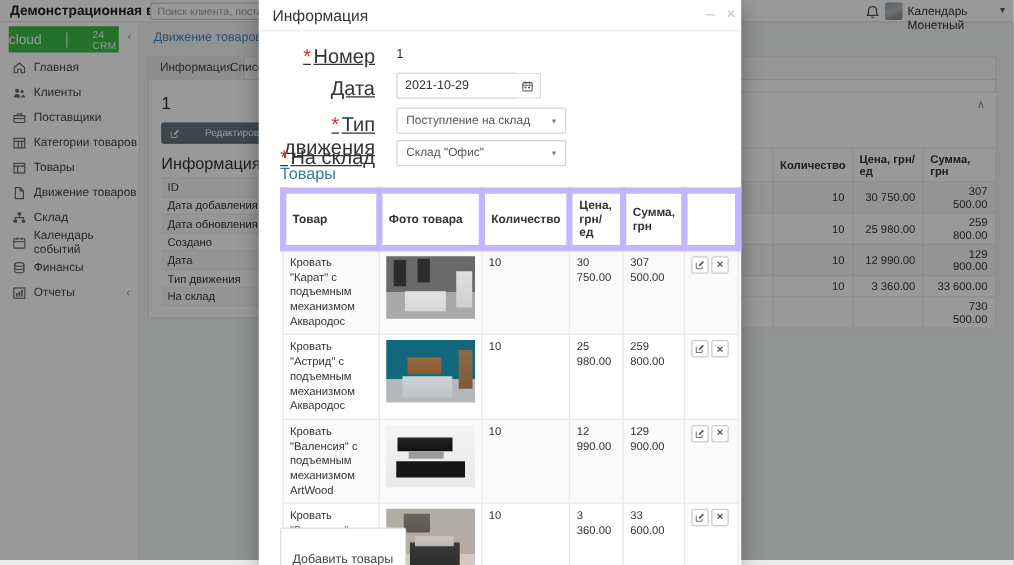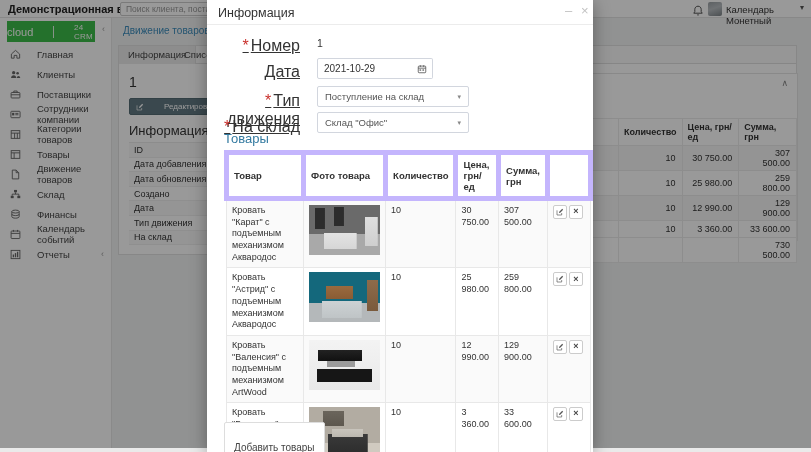--- a/index.html
+++ b/index.html
@@ -18,21 +18,21 @@
   .user-caret { position:absolute; left:800px; top:3px; font-size:8px; color:#555; }
 
   
   .sidebar { position:absolute; left:0; top:18px; width:112px; height:434px; background:#fff; border-right:1px solid #e6e6e6; z-index:1; }
   .logo { position:absolute; left:7px; top:3px; width:88px; height:21px; background:#3dbd4a; color:#fff; display:flex; align-items:center; justify-content:center; gap:20px; }
   .logo .p1 { font-size:11px; }
   .logo .sep { width:1px; height:12px; background:rgba(255,255,255,.85); }
   .logo .p2 { font-size:8px; letter-spacing:.3px; }
   .sidebar-collapse { position:absolute; left:102px; top:6px; font-size:9px; color:#999; }
   .menu { position:absolute; left:0; top:26px; width:112px; list-style:none; }
-  .menu li { height:20px; display:flex; align-items:center; gap:16px; padding-left:10px; font-size:9.5px; color:#444; cursor:default; }
+  .menu li { height:20px; display:flex; align-items:center; gap:6px; padding-left:10px; font-size:9.5px; color:#444; cursor:default; }
   .menu li svg { flex:none; }
   .reports-caret { margin-left:auto; margin-right:8px; font-size:9px; color:#999; }
 
   
   .breadcrumb { position:absolute; left:123px; top:25px; font-size:10px; color:#777; z-index:1; }
   .breadcrumb .bc-link { color:#3c8dbc; }
   .panel { position:absolute; left:118px; top:45px; width:679px; height:210px; background:#fff; border:1px solid #e2e2e2; z-index:1; }
   .tabbar { position:absolute; left:0; top:0; width:100%; height:18px; background:#fbfbfb; border-bottom:1px solid #e0e0e0; }
   .tab { position:absolute; top:0; height:18px; line-height:17px; padding:0 9px; font-size:9.5px; color:#444; }
   .tab.active { left:0; background:#ececec; border-right:1px solid #e0e0e0; }
@@ -65,21 +65,21 @@
   .modal-title { position:absolute; left:11px; top:6px; font-size:12.5px; color:#333; }
   .mh-ctrl { position:absolute; top:3px; font-size:13px; color:#c2c2c2; cursor:pointer; }
   .mh-min { left:358px; }
   .mh-close { left:374px; }
 
   .f-label { position:absolute; left:0; width:93px; text-align:right; font-size:16px; color:#333;text-decoration:underline; }
   .req { color:#c9302c; margin-right:2px; }
   .f-value { position:absolute; left:110px; font-size:10.5px; color:#333; }
   .inp-date { position:absolute; left:110px; top:58px; width:96px; height:21px; border:1px solid #d2d6de; border-radius:2px 0 0 2px; font-size:10px; color:#333; padding:0 6px; font-family:inherit; }
   .inp-addon { position:absolute; left:205px; top:58px; width:21px; height:21px; border:1px solid #d2d6de; border-left:none; border-radius:0 2px 2px 0; display:flex; align-items:center; justify-content:center; background:#fff; }
-  .sel { position:absolute; left:110px; width:152px; height:21px; border:1px solid #d2d6de; border-radius:2px; display:flex; align-items:center; padding:0 7px; font-size:9.5px; color:#555; background:#fff; }
+  .sel { position:absolute; left:110px; width:136px; height:21px; border:1px solid #d2d6de; border-radius:2px; display:flex; align-items:center; padding:0 7px; font-size:9.5px; color:#555; background:#fff; }
   .sel .caret { position:absolute; right:7px; font-size:7px; color:#888; }
 
   .products-title { position:absolute; left:17px; top:131px; font-size:13px; color:#337aa0; }
   .p-table { position:absolute; left:17px; top:150px; border-collapse:collapse; table-layout:fixed; }
   .p-table th { border:5px solid #c4b5fd; font-size:9.5px; color:#333; text-align:left; vertical-align:middle; padding:4px 5px; font-weight:bold; }
   .p-table td { border:1px solid #e8e8e8; font-size:9px; color:#333; vertical-align:top; padding:4px 5px; height:60px; line-height:1.3; }
   .p-table tr.odd td { background:#fafafa; }
   .actions-cell { white-space:nowrap; }
   .mini-btn { display:inline-flex; align-items:center; justify-content:center; width:14px; height:14px; border:1px solid #ccc; border-radius:2px; background:#fff; color:#444; font-size:9px; font-weight:bold; margin-right:2px; vertical-align:top; }
   .photo { width:71px; height:50px; background-repeat:no-repeat; }
@@ -150,28 +150,20 @@
       <li>
         <svg width="11" height="11" viewBox="0 0 12 12">
             <rect x="1.2" y="3.8" width="9.6" height="6" rx="0.8" fill="none" stroke="#666"></rect>
             <path d="M4.2 3.8V2.2h3.6v1.6" fill="none" stroke="#666"></path>
             <path d="M1.2 6.3h9.6" stroke="#666"></path>
           </svg>
         <span>Поставщики</span>
       </li>
       <li>
         <svg width="11" height="11" viewBox="0 0 12 12">
-            <rect x="1" y="2.5" width="10" height="7" rx="0.8" fill="none" stroke="#666"></rect>
-            <rect x="2.3" y="4.2" width="2.4" height="2.8" fill="#666"></rect>
-            <path d="M5.8 4.8h3.4M5.8 6.3h3.4" stroke="#666"></path>
-          </svg>
-        <span>Сотрудники компании</span>
-      </li>
-      <li>
-        <svg width="11" height="11" viewBox="0 0 12 12">
             <rect x="1.3" y="1.8" width="9.4" height="8.4" fill="none" stroke="#666"></rect>
             <path d="M1.3 4.5h9.4M5 4.5v5.7M8 4.5v5.7" stroke="#666" fill="none"></path>
           </svg>
         <span>Категории товаров</span>
       </li>
       <li>
         <svg width="11" height="11" viewBox="0 0 12 12">
             <rect x="1.3" y="1.8" width="9.4" height="8.4" fill="none" stroke="#666"></rect>
             <path d="M1.3 4.2h9.4M4.5 4.2v6" stroke="#666" fill="none"></path>
           </svg>
@@ -188,32 +180,32 @@
         <svg width="11" height="11" viewBox="0 0 12 12">
             <rect x="4.4" y="1" width="3.2" height="2.6" fill="#666"></rect>
             <rect x="0.8" y="7.4" width="3.2" height="2.6" fill="#666"></rect>
             <rect x="8" y="7.4" width="3.2" height="2.6" fill="#666"></rect>
             <path d="M6 3.6v2M2.4 7.4V5.6h7.2v1.8" fill="none" stroke="#666"></path>
           </svg>
         <span>Склад</span>
       </li>
       <li>
         <svg width="11" height="11" viewBox="0 0 12 12">
+            <rect x="1.2" y="2.2" width="9.6" height="8.2" rx="0.8" fill="none" stroke="#666"></rect>
+            <path d="M1.2 4.8h9.6M3.8 1v2M8.2 1v2" stroke="#666" fill="none"></path>
+          </svg>
+        <span>Календарь событий</span>
+      </li>
+      <li>
+        <svg width="11" height="11" viewBox="0 0 12 12">
             <ellipse cx="6" cy="2.8" rx="4" ry="1.6" fill="none" stroke="#666"></ellipse>
             <path d="M2 2.8v5.6c0 .9 1.8 1.6 4 1.6s4-.7 4-1.6V2.8" fill="none" stroke="#666"></path>
             <path d="M2 5.6c0 .9 1.8 1.6 4 1.6s4-.7 4-1.6" fill="none" stroke="#666"></path>
           </svg>
         <span>Финансы</span>
-      </li>
-      <li>
-        <svg width="11" height="11" viewBox="0 0 12 12">
-            <rect x="1.2" y="2.2" width="9.6" height="8.2" rx="0.8" fill="none" stroke="#666"></rect>
-            <path d="M1.2 4.8h9.6M3.8 1v2M8.2 1v2" stroke="#666" fill="none"></path>
-          </svg>
-        <span>Календарь событий</span>
       </li>
       <li>
         <svg width="11" height="11" viewBox="0 0 12 12">
             <rect x="1.2" y="1.5" width="9.6" height="9" fill="none" stroke="#666"></rect>
             <rect x="3" y="6" width="1.4" height="3" fill="#666"></rect>
             <rect x="5.3" y="4.5" width="1.4" height="4.5" fill="#666"></rect>
             <rect x="7.6" y="3" width="1.4" height="6" fill="#666"></rect>
           </svg>
         <span>Отчеты</span>
         <span class="reports-caret">‹</span>

